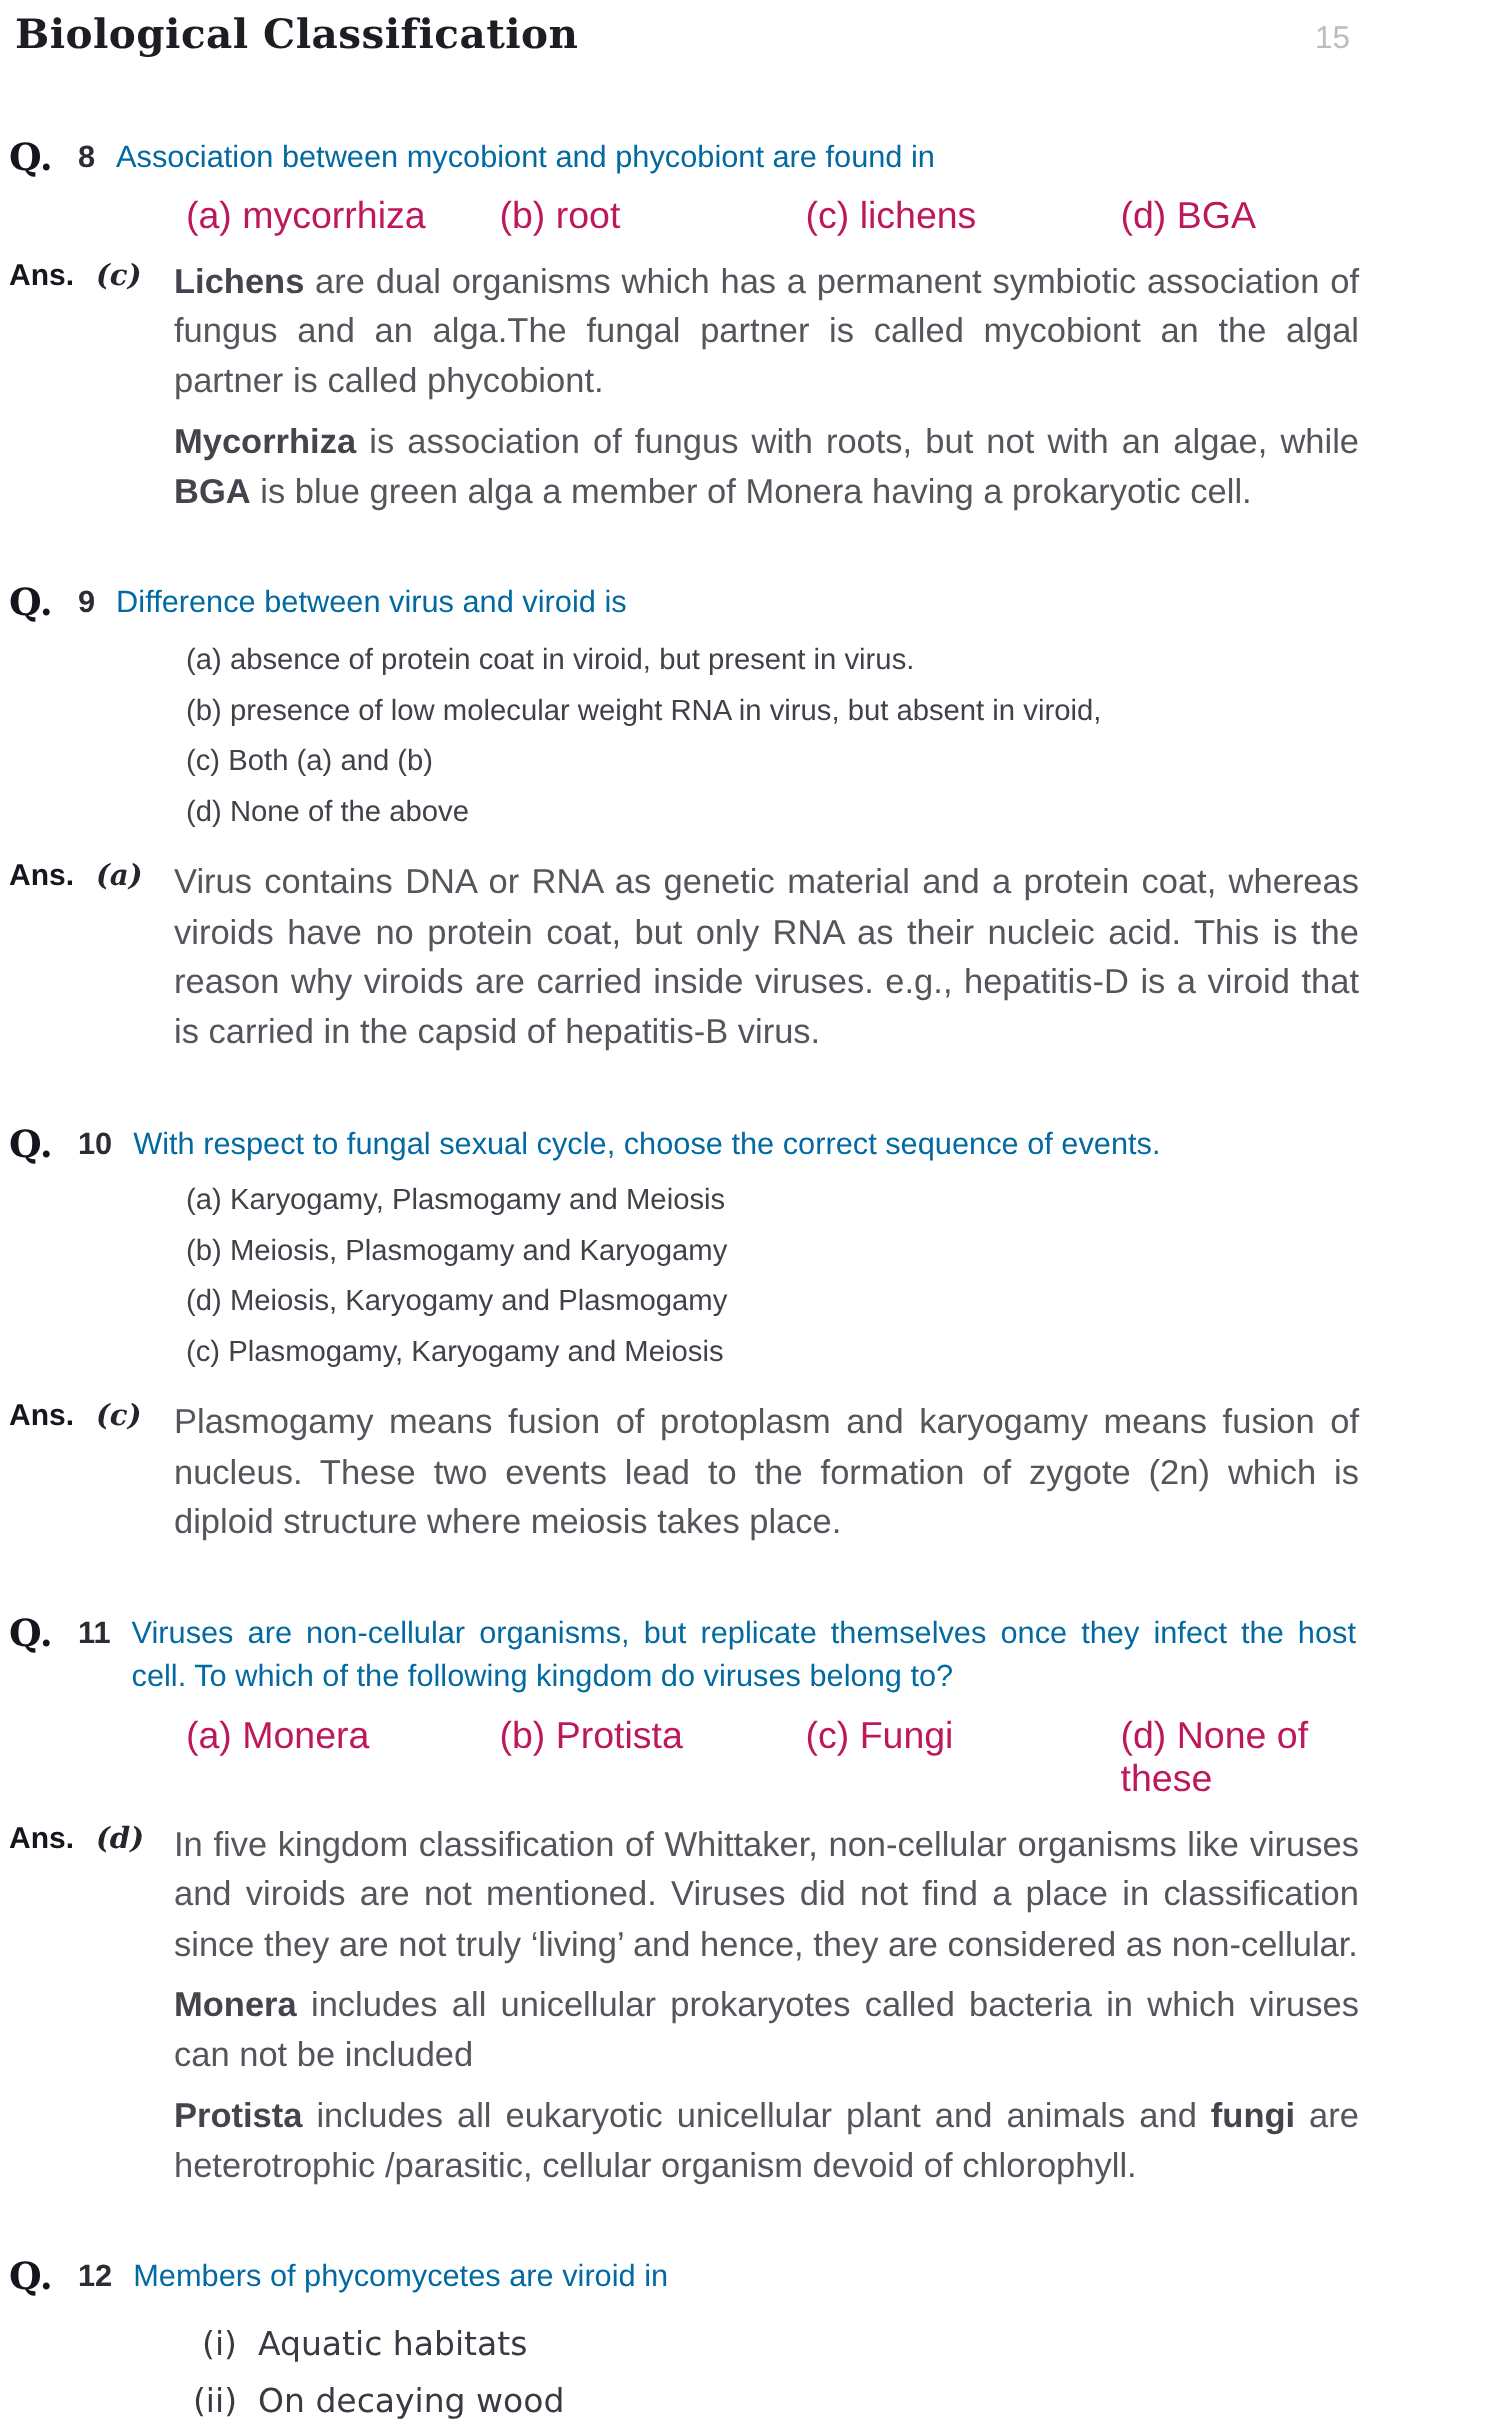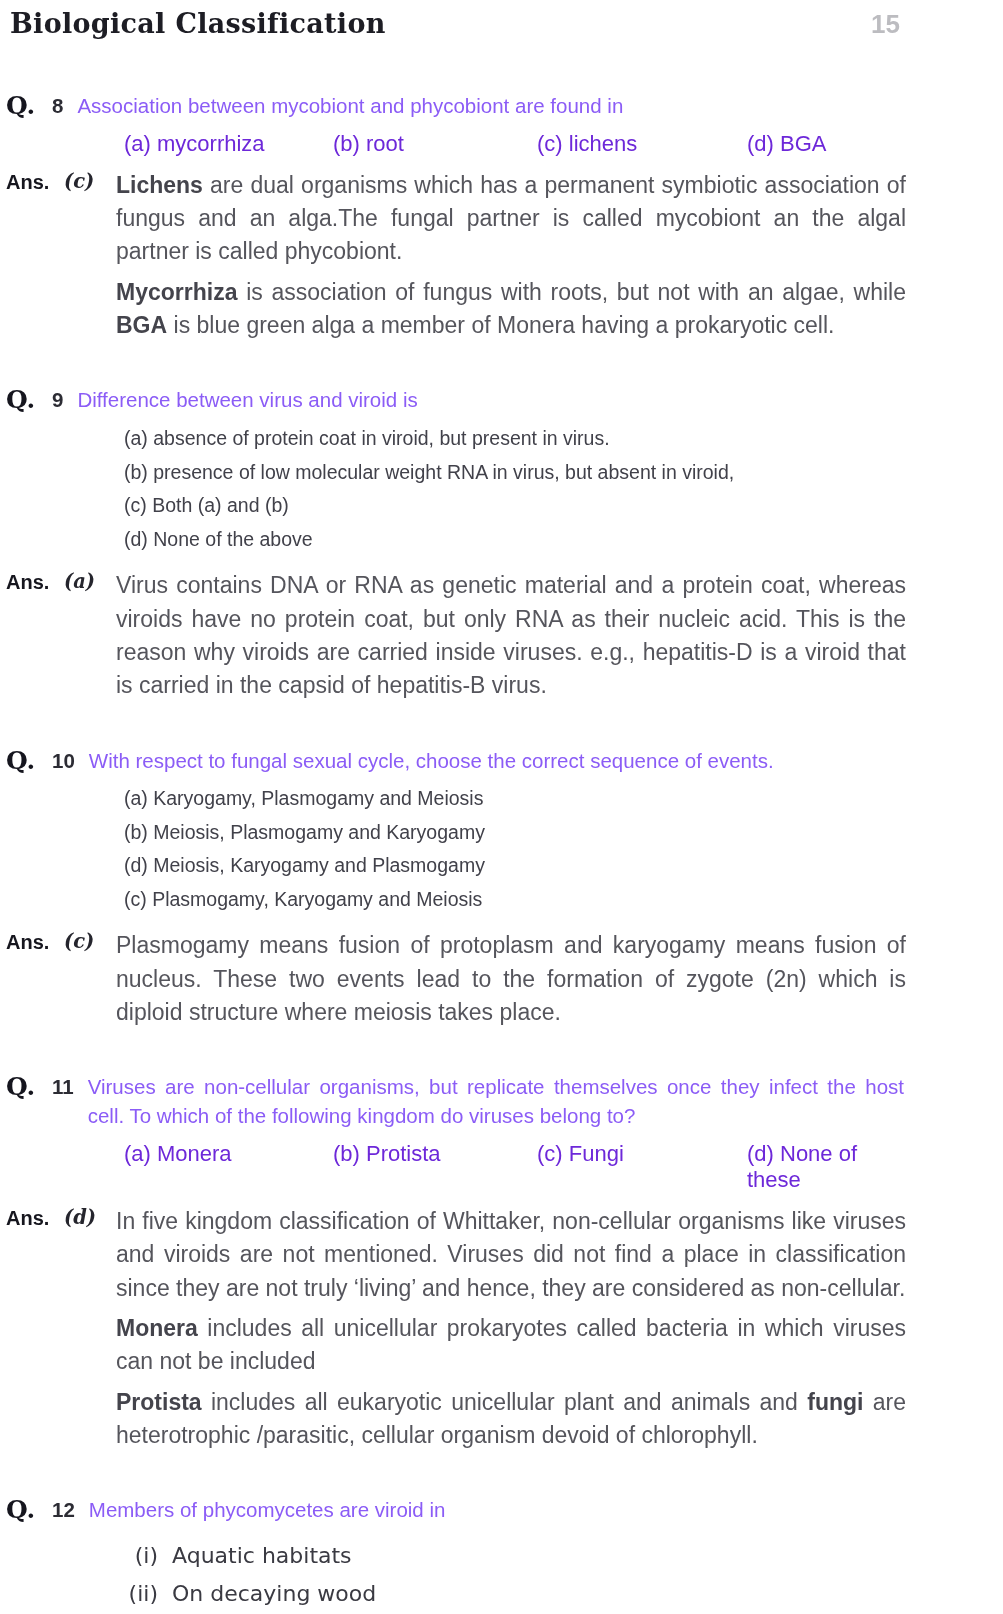--- a/index.html
+++ b/index.html
@@ -24,23 +24,23 @@
     margin-bottom: 46px;
   }
   .page-title {
     font-family: "DejaVu Serif", serif;
     font-weight: 700;
     font-size: 27px;
     color: #1d1d24;
     letter-spacing: 0.3px;
   }
   .page-number {
-    font-size: 26px;
+    font-size: 21px;
     color: #bcbcc0;
-    font-weight: 700;
+    font-weight: 400;
     padding-right: 4px;
   }
 
   .q-section { margin-bottom: 44px; }
 
   .q-row { display: flex; align-items: flex-start; }
   .q-marker {
     flex: 0 0 46px;
     font-family: "DejaVu Serif", serif;
     font-weight: 700;
@@ -52,31 +52,31 @@
     font-weight: 700;
     font-size: 20.5px;
     color: #2c2c34;
     line-height: 1.4;
     margin-right: 14px;
     white-space: nowrap;
   }
   .q-text {
     flex: 1;
     font-size: 20.5px;
-    color: #8b5cf6;
+    color: #0369a1;
     line-height: 1.4;
     text-align: justify;
     padding-right: 2px;
   }
 
   .options-inline {
     display: flex;
     margin: 10px 0 12px 118px;
-    font-size: 22px;
-    color: #6d28d9;
+    font-size: 25px;
+    color: #be185d;
   }
   .options-inline .opt-col-0 { flex: 0 0 209px; }
   .options-inline .opt-col-1 { flex: 0 0 204px; }
   .options-inline .opt-col-2 { flex: 0 0 210px; }
   .options-inline .opt-col-3 { flex: 1; }
 
   .options-block {
     margin: 7px 0 13px 118px;
     font-size: 19.5px;
     color: #41414a;

